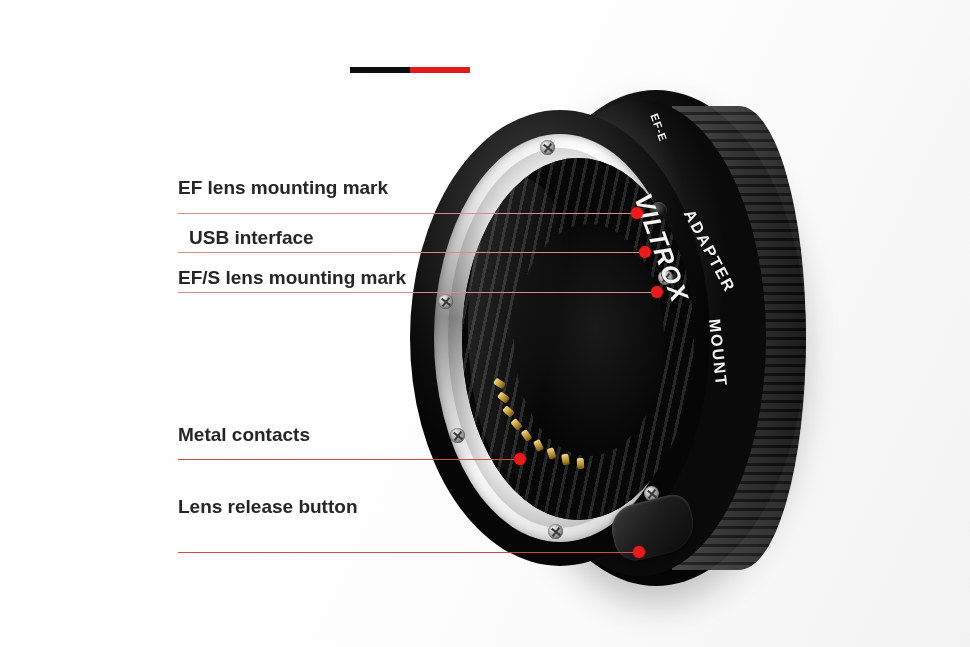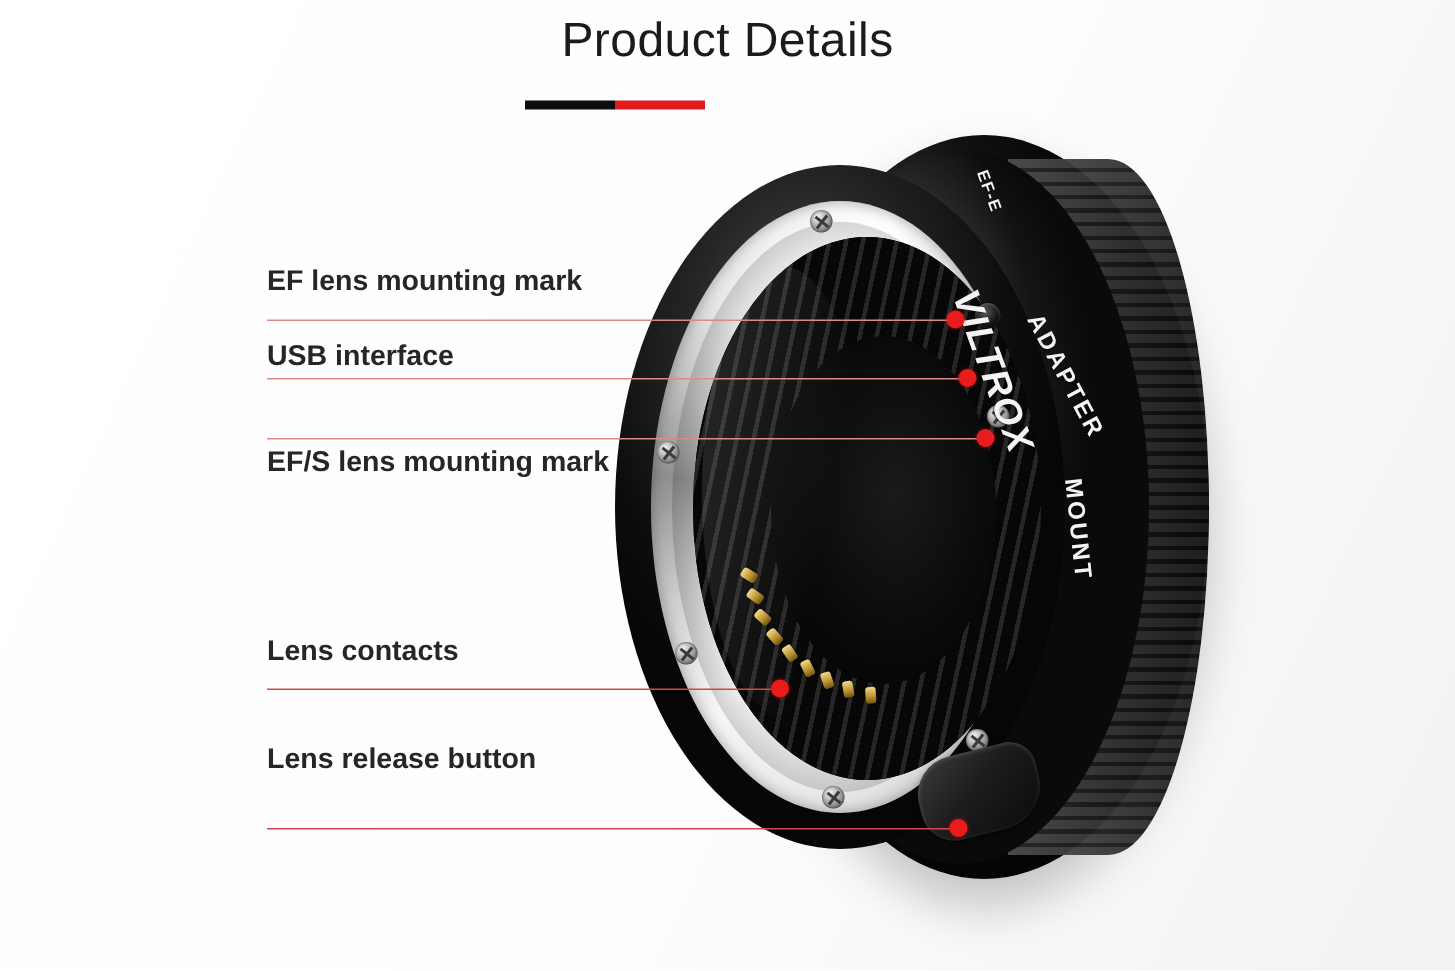--- a/index.html
+++ b/index.html
@@ -250,21 +250,20 @@
     letter-spacing: 2px;
     transform: rotate(62deg);
     transform-origin: left center;
   }
 </style>
 </head>
 <body>
 
 <div id="page">
 
-  <div id="title">Product Details</div>
   <div id="divider">
     <div class="seg-black"></div>
     <div class="seg-red"></div>
   </div>
 
   <div id="adapter">
 
     <div class="abs" id="barrel-outer"></div>
     <div class="abs" id="knurl"></div>
     <div class="abs" id="knurl-shade"></div>
@@ -306,33 +305,33 @@
     <div class="brand" id="brand-mount">MOUNT</div>
   </div>
 
   <div class="callout">
     <div class="c-label" style="left:178px; top:177px; bottom:auto;">EF lens mounting mark</div>
     <div class="c-line" style="left:178px; top:213px; width:461px;"></div>
     <div class="c-dot" style="left:631px; top:207px;"></div>
   </div>
 
   <div class="callout">
-    <div class="c-label" style="left:178px; top:227px; bottom:auto;text-align:right;">USB interface</div>
+    <div class="c-label" style="left:189px; top:227px; bottom:auto;text-align:right;">USB interface</div>
     <div class="c-line" style="left:178px; top:252px; width:469px;"></div>
     <div class="c-dot" style="left:639px; top:246px;"></div>
   </div>
 
   <div class="callout">
-    <div class="c-label" style="left:178px; top:267px; bottom:auto;margin-top:31px;">EF/S lens mounting mark</div>
+    <div class="c-label" style="left:178px; top:267px; bottom:auto;">EF/S lens mounting mark</div>
     <div class="c-line" style="left:178px; top:292px; width:481px;"></div>
     <div class="c-dot" style="left:651px; top:286px;"></div>
   </div>
 
   <div class="callout">
-    <div class="c-label" style="left:178px; top:424px; bottom:auto;">Lens contacts</div>
+    <div class="c-label" style="left:178px; top:424px; bottom:auto;">Metal contacts</div>
     <div class="c-line c-line-strong" style="left:178px; top:459px; width:344px;"></div>
     <div class="c-dot" style="left:514px; top:453px;"></div>
   </div>
 
   <div class="callout">
     <div class="c-label" style="left:178px; top:496px; bottom:auto;">Lens release button</div>
     <div class="c-line c-line-strong" style="left:178px; top:552px; width:459px;"></div>
     <div class="c-dot" style="left:633px; top:546px;"></div>
   </div>
 

